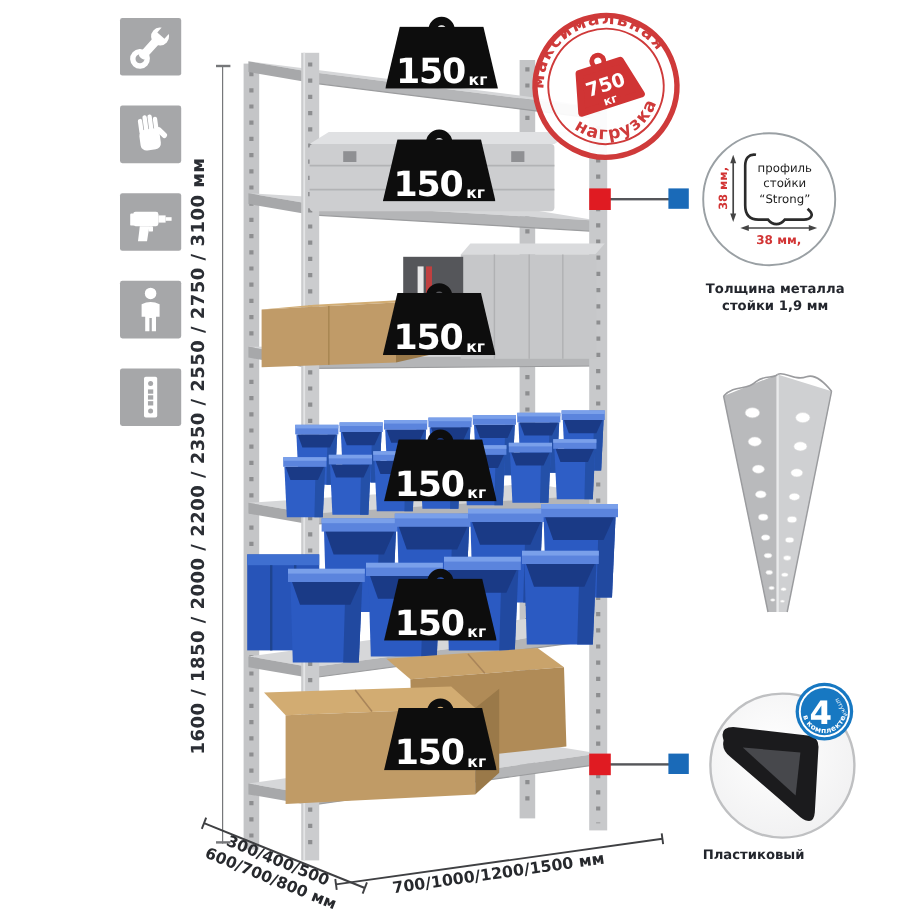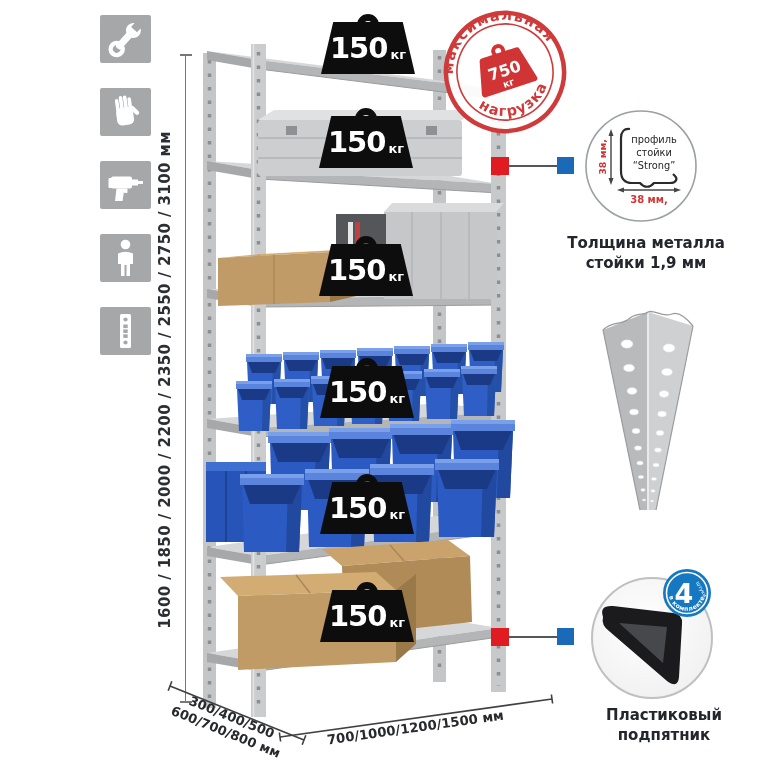--- a/index.html
+++ b/index.html
@@ -11,29 +11,29 @@
            display:flex;align-items:center;justify-content:center;}
   
   .vline{position:absolute;left:185px;top:55px;height:648px;width:0;border-left:1.5px solid #76777a;}
   .vtick{position:absolute;background:#76777a;width:12px;height:2px;left:180px;}
   .vlabel{position:absolute;left:-162px;top:368px;width:660px;height:24px;text-align:center;
           transform:rotate(-90deg);font-size:15px;font-weight:bold;color:#2b2e34;letter-spacing:.4px;}
   
   .weight{position:absolute;width:94px;text-align:center;}
   .weight .ring{width:22px;height:22px;border:7px solid #0d0d0d;border-radius:50%;margin:0 auto -14px auto;box-sizing:border-box;}
   .weight .body{position:relative;height:52px;background:#0d0d0d;clip-path:polygon(13% 0,87% 0,100% 100%,0% 100%);
-                display:flex;align-items:center;justify-content:center;gap:3px;}
+                display:flex;align-items:flex-end;justify-content:center;gap:3px;}
   .weight .val{color:#fff;font-weight:bold;font-size:29px;letter-spacing:-1px;line-height:1;}
   .weight .unit{color:#fff;font-size:13px;font-weight:bold;margin-top:12px;line-height:1;}
   
   .sq-red{position:absolute;width:18px;height:18px;background:#e01b22;}
   .sq-blue{position:absolute;width:17px;height:17px;background:#1a6ab8;}
   .conn-line{position:absolute;height:2px;background:#55565a;}
   
-  .caption{position:absolute;text-align:center;font-size:15px;font-weight:600;color:#23262d;line-height:1.3;}
+  .caption{position:absolute;text-align:center;font-size:11px;font-weight:600;color:#23262d;line-height:1.3;}
 </style>
 </head>
 <body>
 
 <div class="canvas">
 
   <div class="icon-sq" style="top:15px">
     <svg width="51" height="48" viewBox="0 0 51 48">
       <g transform="rotate(42 25 24)" fill="#fff">
         <rect x="22" y="13" width="7" height="23" rx="3"></rect>
@@ -354,23 +354,22 @@
   <svg class="abs" style="left:661px;top:567px" width="52" height="52" viewBox="0 0 52 52">
     <circle cx="26" cy="26" r="24" fill="#1778c2"></circle>
     <circle cx="26" cy="26" r="20.5" fill="none" stroke="#fff" stroke-width="1.6"></circle>
     <text x="23" y="36" text-anchor="middle" font-size="27" font-weight="bold" fill="#fff">4</text>
     <text x="39" y="23" transform="rotate(62 39 23)" text-anchor="middle" font-size="5" fill="#fff">штуки</text>
     <path id="bArc" d="M 8.6,31 A 18.2,18.2 0 0 0 43.4,31" fill="none"></path>
     <text font-size="6.2" font-weight="bold" fill="#fff" letter-spacing="0.4">
       <textPath href="#bArc" startOffset="50%" text-anchor="middle">в комплекте</textPath>
     </text>
   </svg>
-  <div class="caption" style="left:584px;top:706px;width:160px">
+  <div class="caption" style="left:548px;top:706px;width:160px">
     <div>Пластиковый</div>
-    <div>подпятник</div>
   </div>
 
   <svg class="abs" style="left:146px;top:672px" width="180" height="93" viewBox="0 0 180 93">
     <line x1="24" y1="14" x2="158" y2="68" stroke="#3f4043" stroke-width="1.6"></line>
     <line x1="22.2" y1="18.7" x2="25.8" y2="9.3" stroke="#3f4043" stroke-width="1.6"></line>
     <line x1="156.2" y1="72.7" x2="159.8" y2="63.3" stroke="#3f4043" stroke-width="1.6"></line>
     <g transform="rotate(22 85 55)">
       <text x="82" y="50" text-anchor="middle" font-size="13" font-weight="bold" fill="#27292d">300/400/500</text>
       <text x="82" y="66" text-anchor="middle" font-size="13" font-weight="bold" fill="#27292d">600/700/800 мм</text>
     </g>

